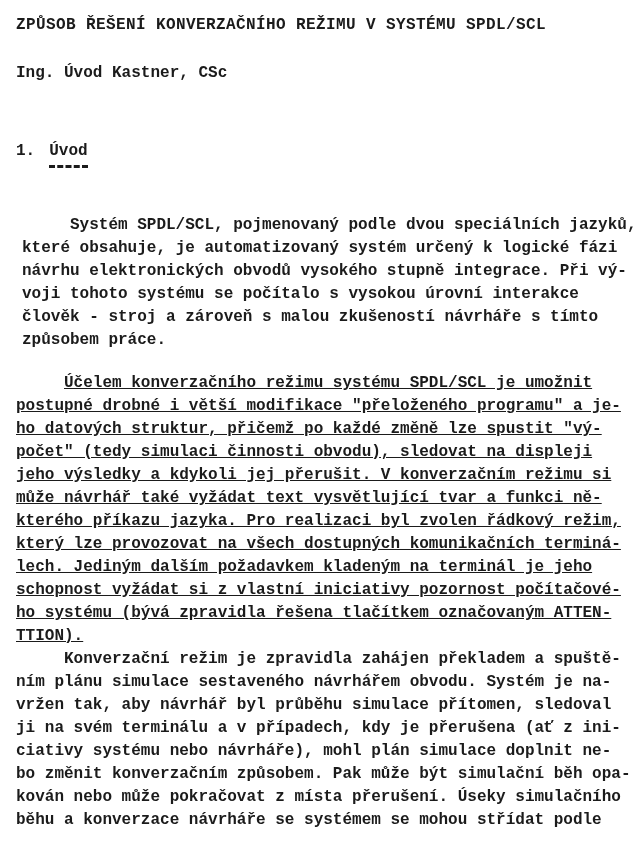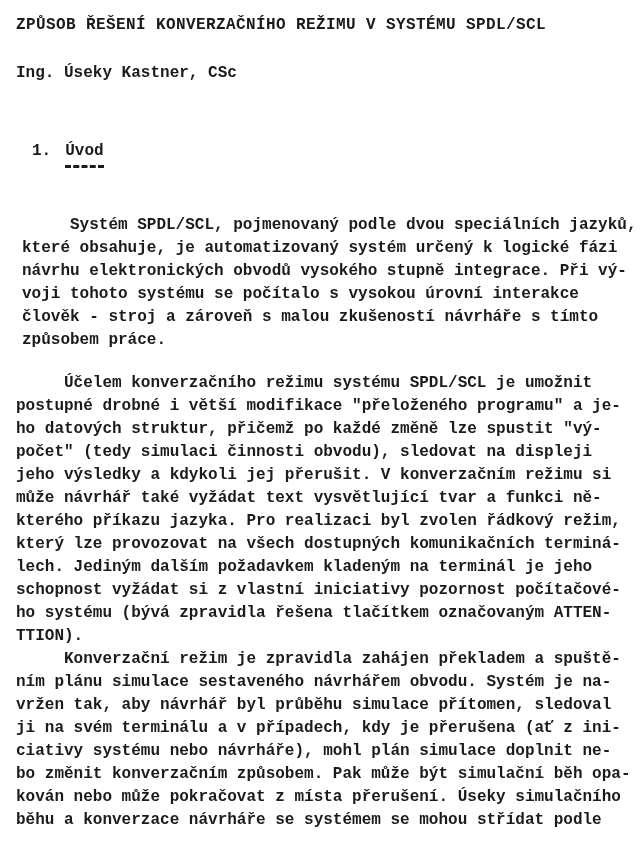--- a/index.html
+++ b/index.html
@@ -28,49 +28,49 @@
     font-size: 16px;
     font-weight: bold;
     letter-spacing: 0.4px;
     white-space: nowrap;
   }
   .author-line {
     margin: 25px 0 0 0;
     white-space: nowrap;
   }
   .section-heading {
-    margin: 55px 0 0 16px;
+    margin: 55px 0 0 0;
     white-space: nowrap;
   }
   .section-number {
     display: inline-block;
     margin-right: 14px;
   }
   .section-title {
     display: inline-block;
     padding-bottom: 2px;
     border-bottom: 3px dashed #1b1b1b;
   }
   .para {
     margin: 0;
     white-space: pre;
     text-indent: 48px;
   }
   .para-1 { margin-top: 46px; margin-left: 6px; }
-  .para-2 { margin-top: 20px; }
+  .para-2 { margin-top: 20px; text-decoration: underline; }
   .para-3 { }
 </style>
 </head>
 <body>
 
 <div class="page">
 
   <h1 class="doc-title">ZPŮSOB ŘEŠENÍ KONVERZAČNÍHO REŽIMU V SYSTÉMU SPDL/SCL</h1>
 
-  <p class="author-line">Ing. Úseky Kastner, CSc</p>
+  <p class="author-line">Ing. Úvod Kastner, CSc</p>
 
   <div class="section-heading">
     <span class="section-number">1.</span><span class="section-title">Úvod</span>
   </div>
 
   <p class="para para-1">Systém SPDL/SCL, pojmenovaný podle dvou speciálních jazyků,
 které obsahuje, je automatizovaný systém určený k logické fázi
 návrhu elektronických obvodů vysokého stupně integrace. Při vý-
 voji tohoto systému se počítalo s vysokou úrovní interakce
 člověk - stroj a zároveň s malou zkušeností návrháře s tímto

